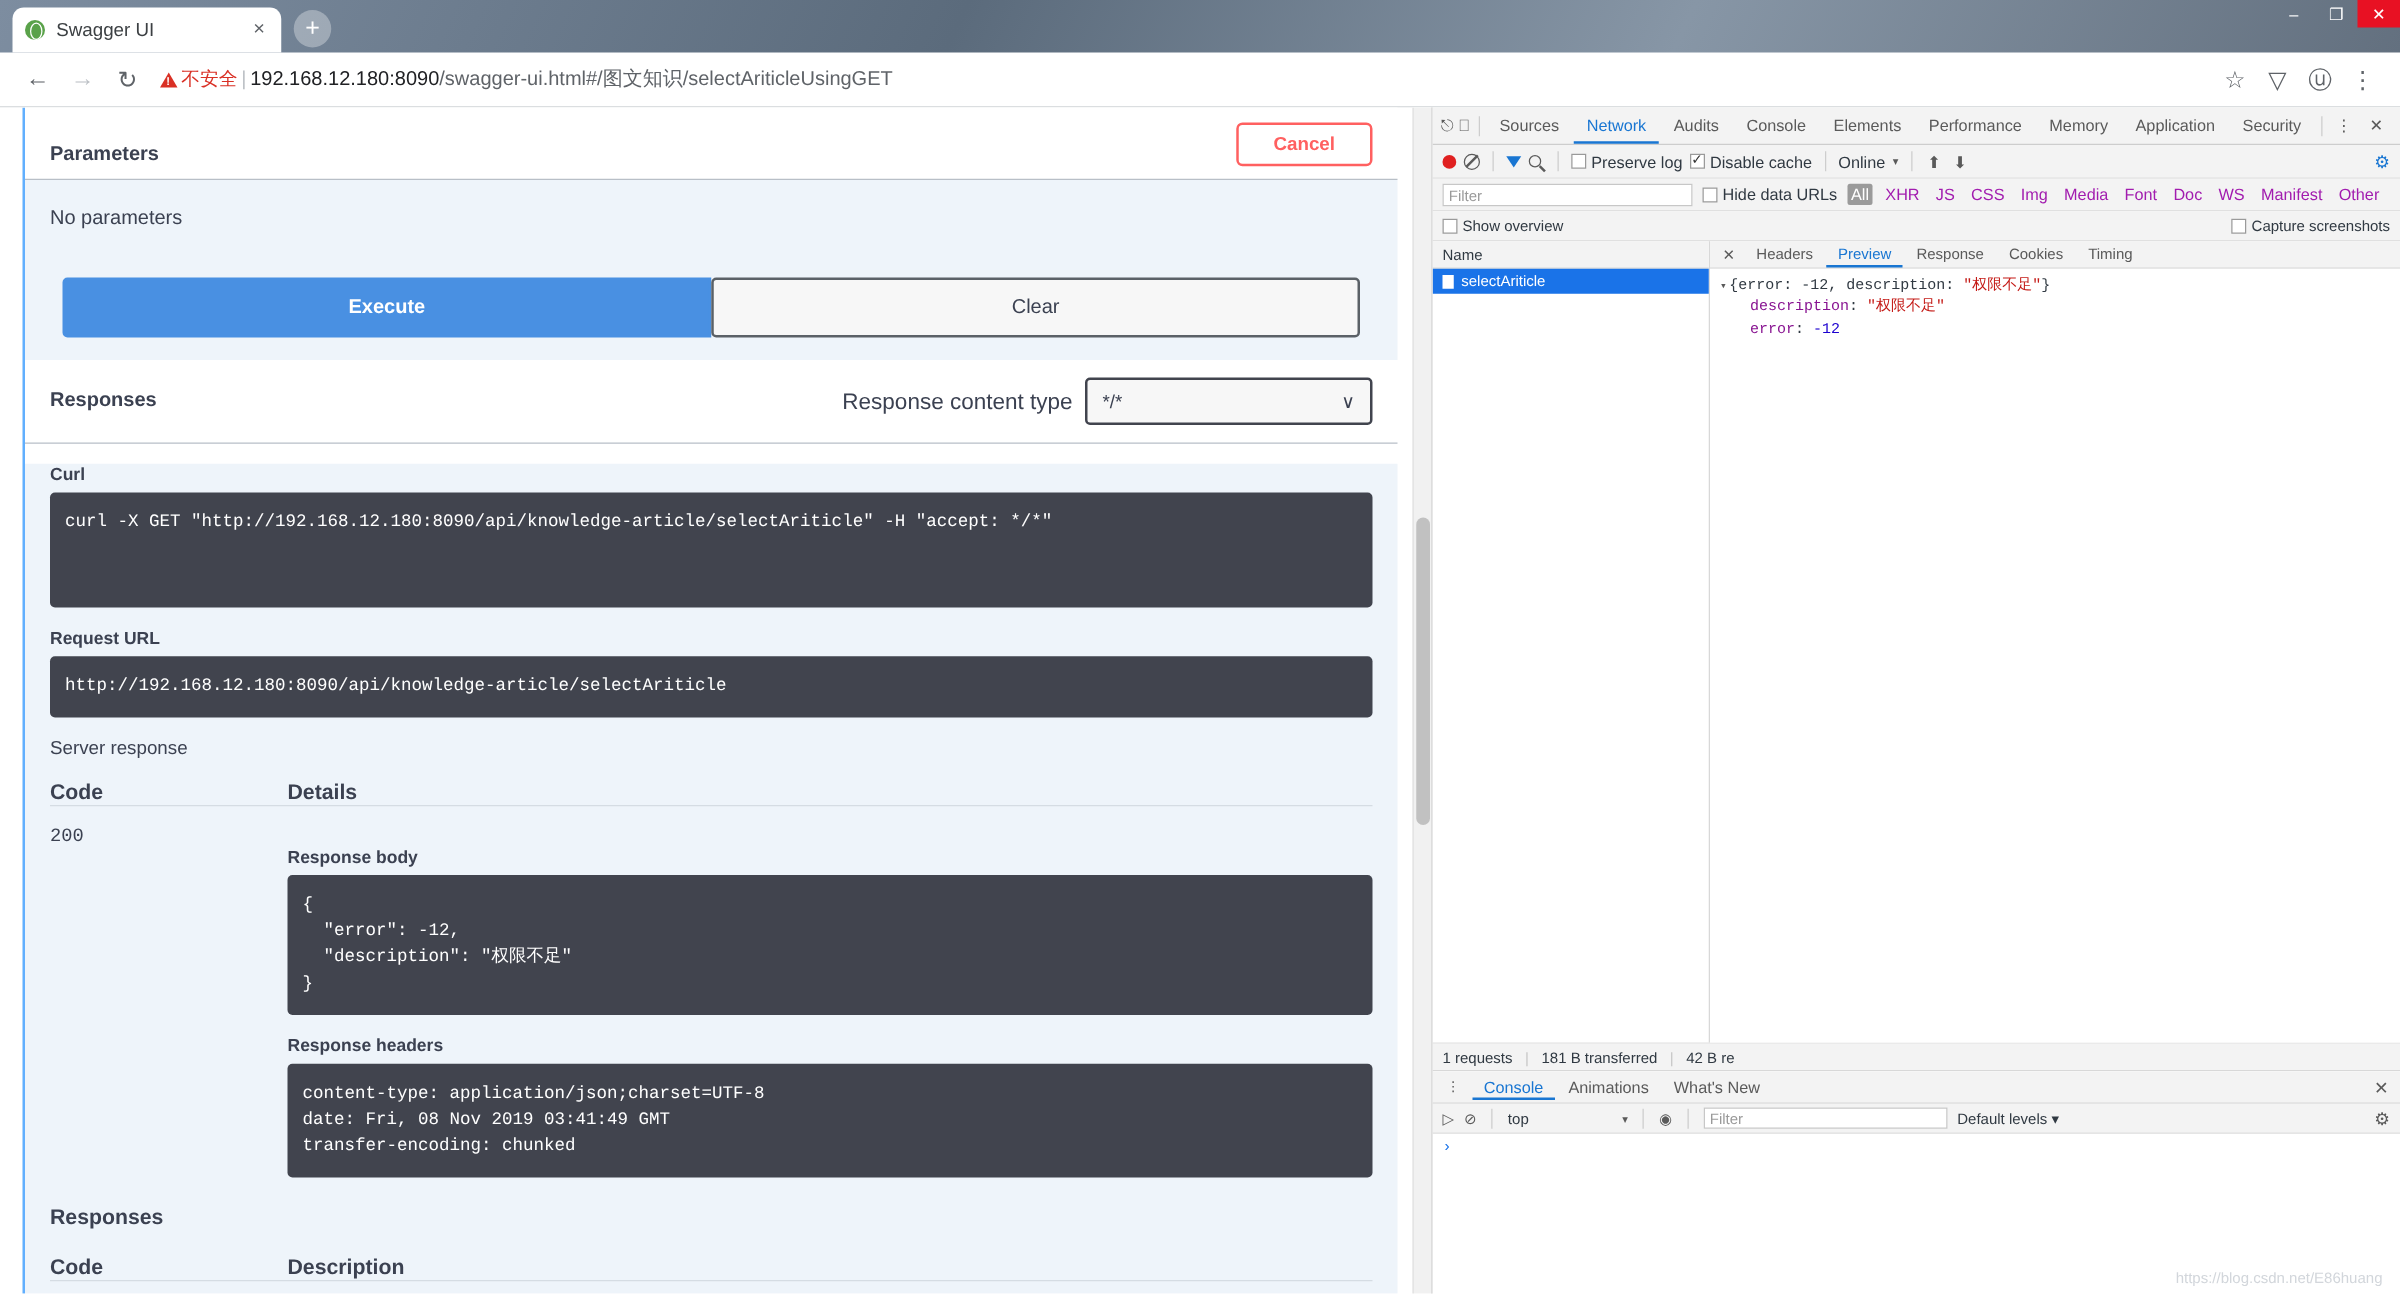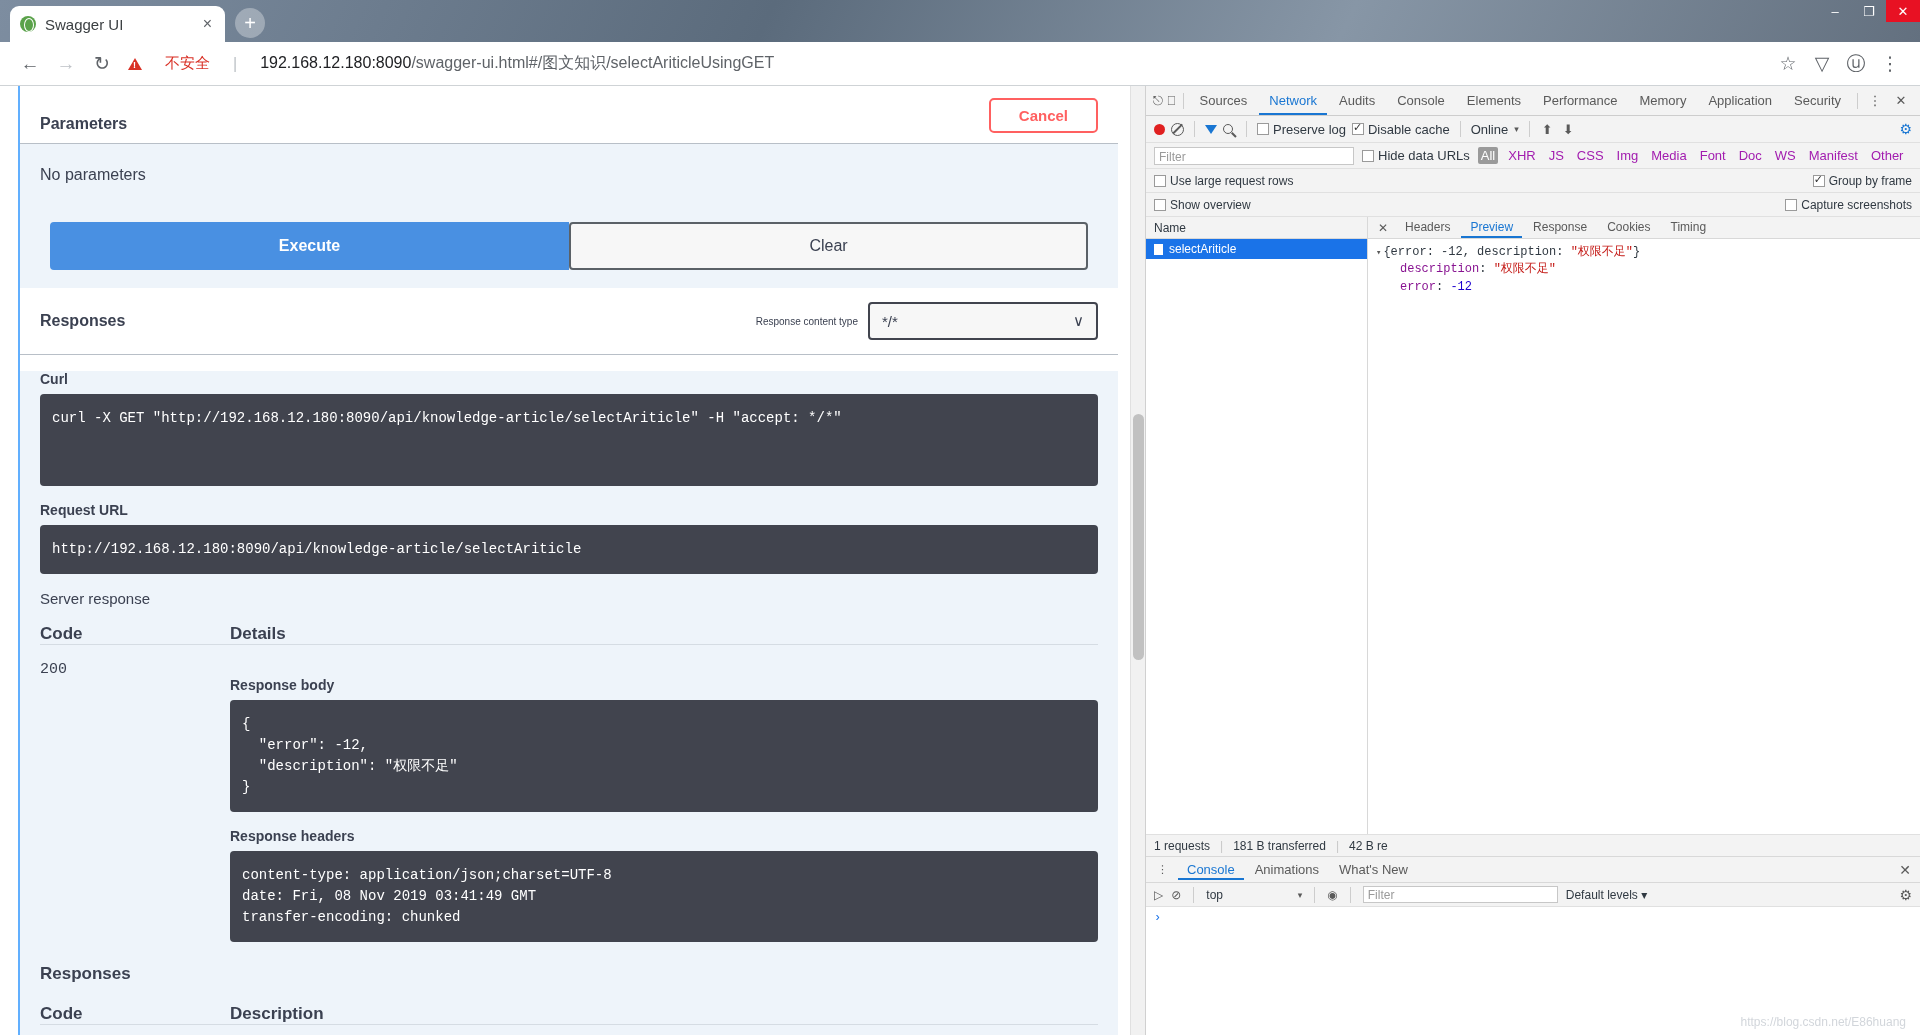--- a/index.html
+++ b/index.html
@@ -47,21 +47,21 @@
   .urlbar {
     height: 44px; background: #ffffff; display: flex; align-items: center;
     padding: 0 14px; gap: 4px; border-bottom: 1px solid #cfd3d6;
   }
   .navicon {
     width: 32px; height: 32px; display: flex; align-items: center; justify-content: center;
     color: #5f6368; font-size: 19px; cursor: pointer; flex: none;
   }
   .navicon.disabled { color: #bdc1c6; }
   .omnibox {
-    flex: 1; height: 30px; display: flex; align-items: center; gap: 23px;
+    flex: 1; height: 30px; display: flex; align-items: center; gap: 3px;
     font-size: 16px; margin-left: 6px;
   }
   .warn-triangle {
     width: 0; height: 0; border-left: 7px solid transparent; border-right: 7px solid transparent;
     border-bottom: 12px solid #d93025; position: relative; flex: none;
   }
   .warn-triangle::after {
     content: "!"; position: absolute; left: -2px; top: 2px; font-size: 9px;
     color: #fff; font-weight: bold;
   }
@@ -108,21 +108,21 @@
     padding: 13px 0; font-size: 16px; cursor: pointer; border-radius: 4px;
     font-family: inherit;
   }
 
   .resp-head {
     background: #ffffff; border-bottom: 1px solid #b8bfc7;
     display: flex; align-items: center; justify-content: space-between;
     padding: 14px 20px;
   }
   .ct-wrap { display: flex; align-items: center; gap: 10px; }
-  .ct-label { font-size: 10px; color: #3b4151; }
+  .ct-label { font-size: 18px; color: #3b4151; }
   .ct-select {
     width: 230px; height: 38px; border: 2px solid #41444e; border-radius: 4px;
     background: #f7f7f7; display: flex; align-items: center; justify-content: space-between;
     padding: 0 12px; font-size: 15px; color: #3b4151; cursor: pointer;
   }
 
   .sw-section { background: #eef4fa; padding: 0 20px 10px 20px; }
   .lbl { font-size: 14px; font-weight: bold; color: #3b4151; margin: 16px 0 7px 0; }
   .lbl.plain { font-weight: normal; font-size: 15px; }
   .codeblock {
@@ -465,32 +465,20 @@
           <span class="pill">Img</span>
           <span class="pill">Media</span>
           <span class="pill">Font</span>
           <span class="pill">Doc</span>
           <span class="pill">WS</span>
           <span class="pill">Manifest</span>
           <span class="pill">Other</span>
         </div>
       </div>
 
-      <div class="nw-optsbar">
-        <label class="chk-label">
-          <span class="cb"></span>
-          <span>Use large request rows</span>
-        </label>
-        <div class="opt-right">
-          <label class="chk-label">
-            <span class="cb checked"></span>
-            <span>Group by frame</span>
-          </label>
-        </div>
-      </div>
 
       <div class="nw-optsbar">
         <label class="chk-label">
           <span class="cb"></span>
           <span>Show overview</span>
         </label>
         <div class="opt-right">
           <label class="chk-label">
             <span class="cb"></span>
             <span>Capture screenshots</span>

